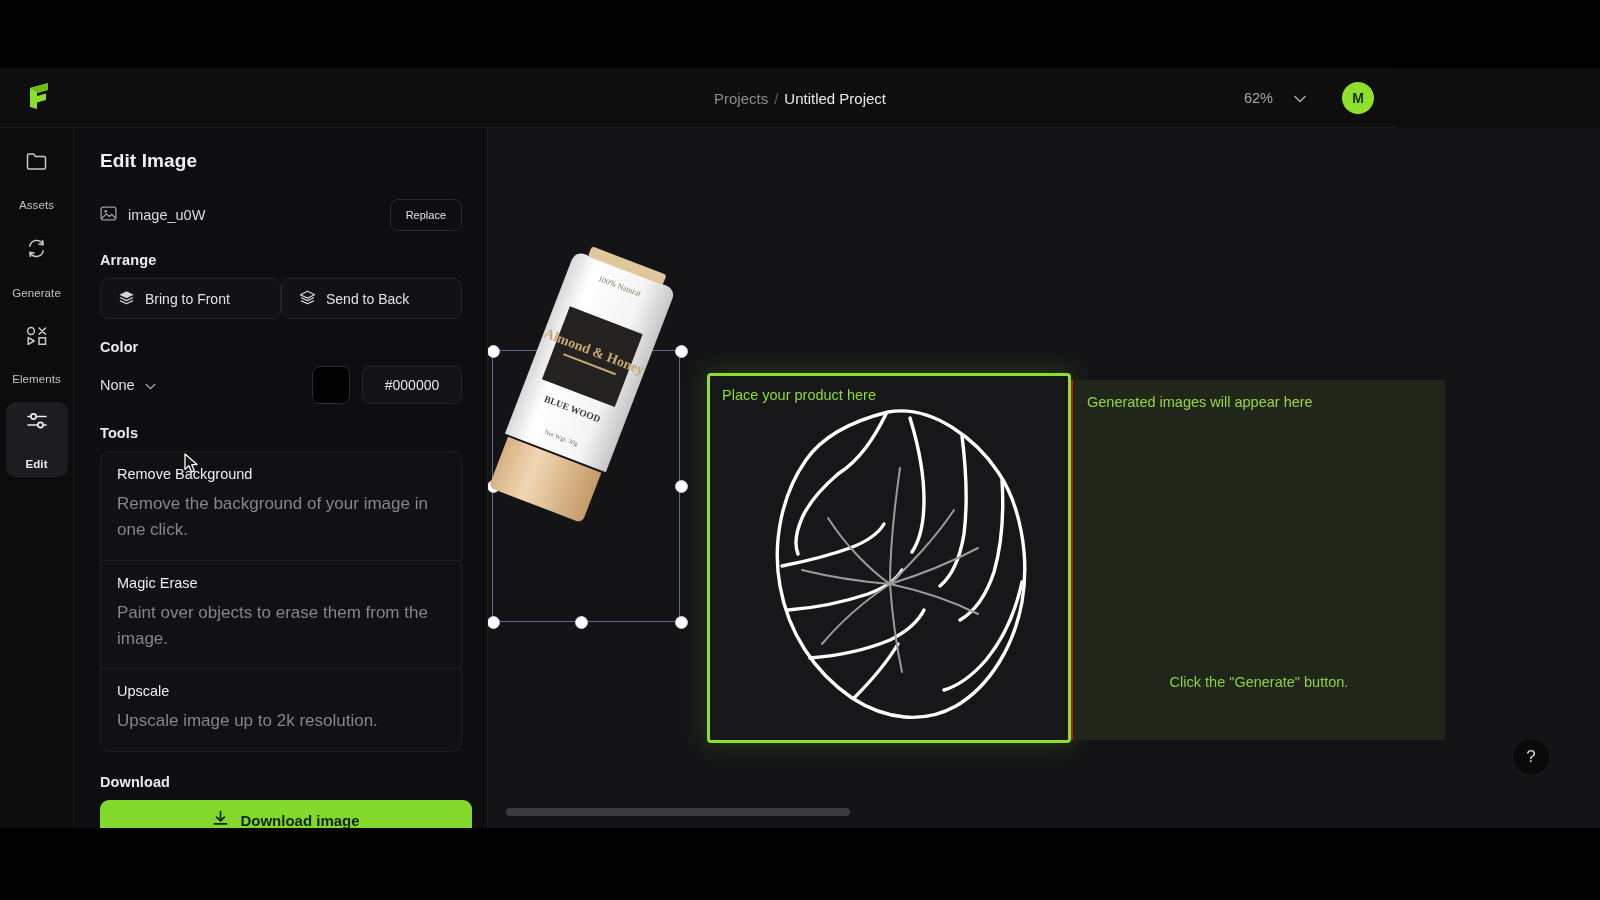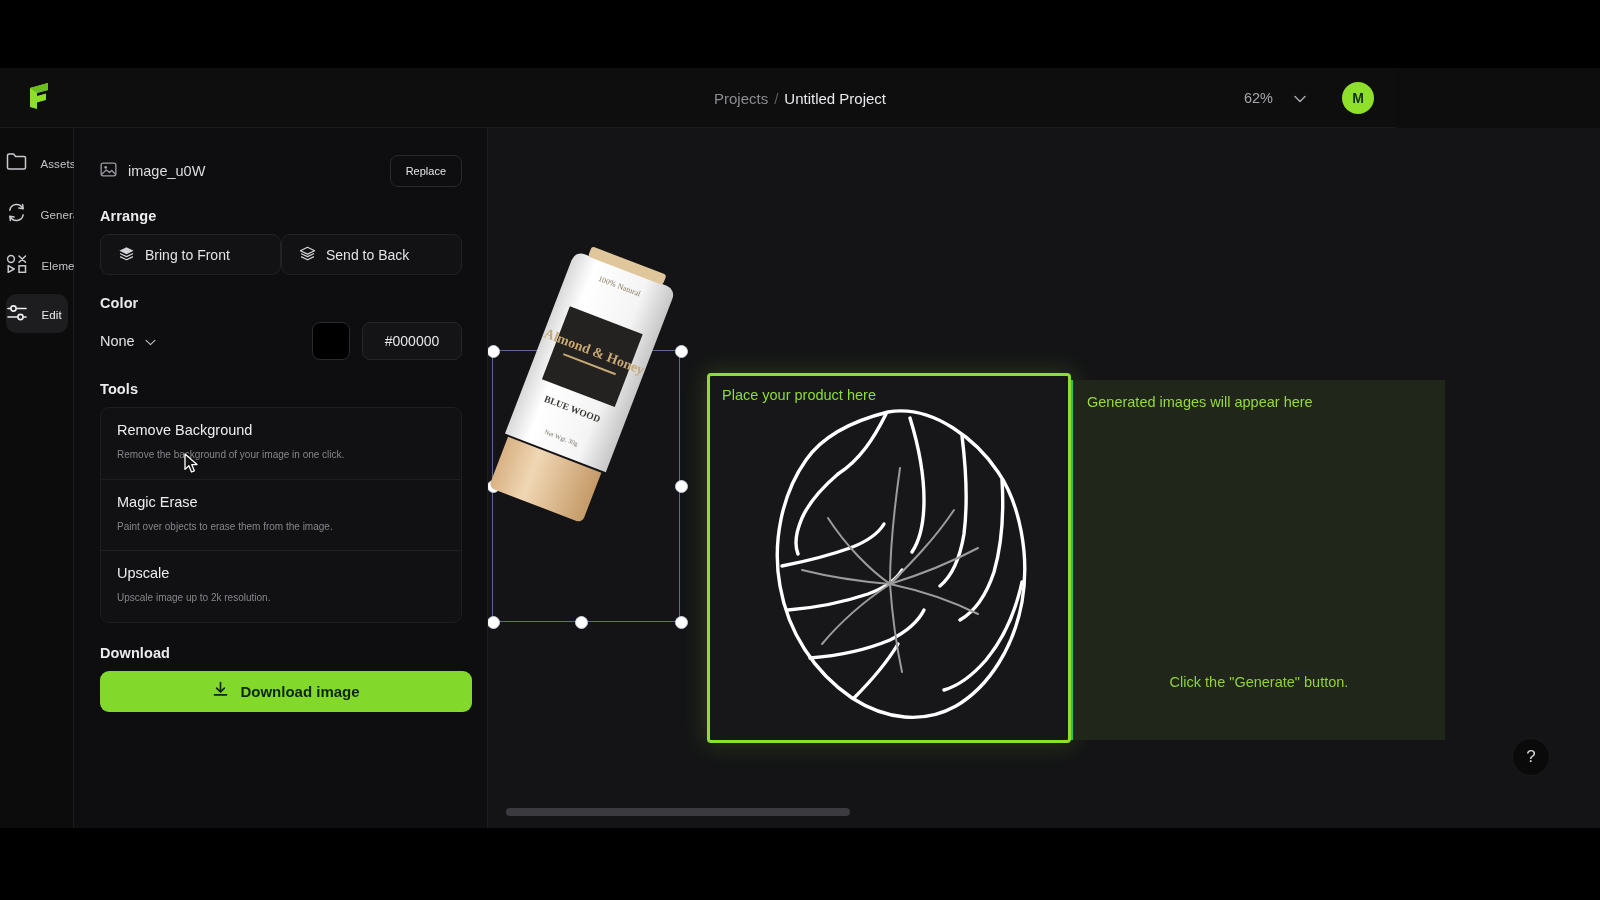--- a/index.html
+++ b/index.html
@@ -54,25 +54,25 @@
   
   .rail {
     position:absolute; left:0; top:60px; width:74px; height:700px;
     background:#0c0c0d;
     border-right:1px solid #1b1b1d;
     padding-top:14px;
   }
   .rail-item {
     width:62px; margin:0 auto 10px auto; padding:10px 0 7px 0;
     border-radius:10px; cursor:pointer;
-    display:flex; flex-direction:row; align-items:center; gap:14px;
+    display:flex; flex-direction:column; align-items:center; gap:24px;
   }
   .rail-item.active { background:#1d1d20; }
   .rail-item .ri-label { font-size:11.5px; color:#c3c3c7; letter-spacing:.1px; }
-  .rail-item.active .ri-label { color:#ececef; }
+  .rail-item.active .ri-label { color:#ececef;font-weight:bold; }
 
   
   .panel {
     position:absolute; left:74px; top:60px; width:414px; height:700px;
     background:#0e0e10;
     border-right:1px solid #1c1c1e;
     overflow:hidden;
   }
   .panel-inner { position:absolute; left:0; top:0; width:414px; }
   .panel-title {
@@ -121,21 +121,21 @@
   }
   .tool-card {
     margin:0 26px; padding:14px 16px 16px 16px;
     border:1px solid #1e1e22; background:#111113;
     cursor:pointer;
   }
   .tool-card.first { border-radius:9px 9px 0 0; }
   .tool-card.mid   { border-top:none; }
   .tool-card.sep   { border-top:none; border-radius:0 0 9px 9px; }
   .tool-name { font-size:14.5px; color:#ededf0; margin-bottom:9px; }
-  .tool-desc { font-size:10px; color:#85858c; line-height:1.55; }
+  .tool-desc { font-size:17px; color:#85858c; line-height:1.55; }
   .btn-download {
     margin:10px 26px 0 26px; height:41px; width:372px;
     background:#82d92b; color:#10260a;
     border:none; border-radius:9px;
     font-size:15px; font-weight:700; font-family:inherit;
     display:flex; align-items:center; justify-content:center; gap:11px;
     cursor:pointer;
   }
 
   
@@ -181,21 +181,21 @@
     font-size:14.5px; color:#8ede2e; z-index:3;text-align:center;
   }
   .leaf-holder {
     position:absolute; left:0; top:0; width:100%; height:100%;
   }
 
   
   .genpanel {
     position:absolute; left:583px; top:252px; width:374px; height:360px;
     background:#21261b;
-    border-left:2px solid #22c55e;
+    border-left:2px solid #b91c1c;
   }
   .gp-label {
     position:absolute; left:14px; top:14px;
     font-size:14.5px; color:#96d93e;
   }
   .gp-hint {
     position:absolute; left:0; right:0; top:294px;
     text-align:center; font-size:14.5px; color:#8fd23c;
   }
 
@@ -305,20 +305,21 @@
             <path d="M17.5 13 H20" stroke="#ededf0" stroke-width="1.6" stroke-linecap="round"></path>
           </svg>
         </span>
         <span class="ri-label">Edit</span>
       </div>
     </div>
 
     <div class="panel">
       <div class="panel-inner">
 
+        <div class="panel-title">Edit Image</div>
 
         <div class="file-row">
           <span>
             <svg width="17" height="17" viewBox="0 0 18 18">
               <rect x="1.2" y="2.2" width="15.6" height="13.6" rx="2.2" fill="none" stroke="#9a9aa0" stroke-width="1.4"></rect>
               <circle cx="6" cy="6.8" r="1.5" fill="#9a9aa0"></circle>
               <path d="M2.4 13.6 L6.8 9.4 L10 12.2 L12.4 10 L16 13.4" fill="none" stroke="#9a9aa0" stroke-width="1.4" stroke-linecap="round" stroke-linejoin="round"></path>
             </svg>
           </span>
           <span class="file-name">image_u0W</span>

